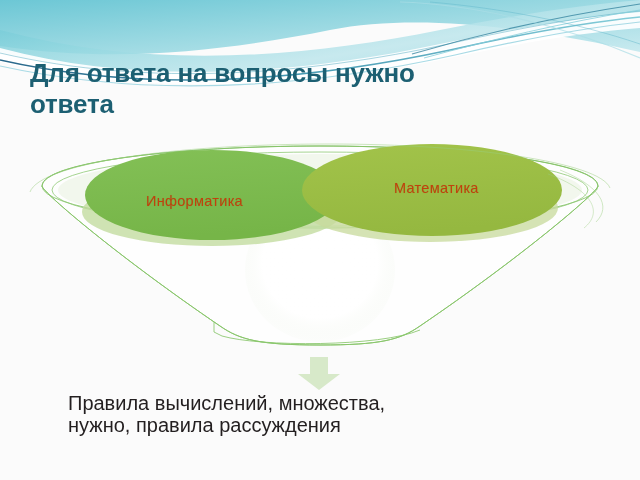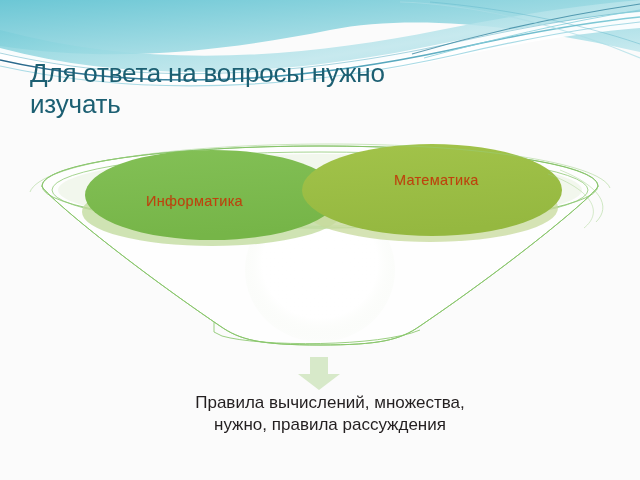--- a/index.html
+++ b/index.html
@@ -26,21 +26,21 @@
   }
 
   
   #slide-title {
     position: absolute;
     left: 30px;
     top: 58px;
     width: 560px;
     font-size: 26px;
     line-height: 31px;
-    font-weight: normal;
+    font-weight: bold;
     color: #1c5f72;
     letter-spacing: -0.2px;
   }
 
   
   #funnel-diagram {
     position: absolute;
     left: 0;
     top: 140;
     top: 140px;
@@ -56,41 +56,40 @@
     white-space: nowrap;
     text-shadow: 0 0 1px rgba(0,0,0,0.12);
   }
   #label-informatika {
     left: 146px;
     top: 193px;
     letter-spacing: 0.3px;
   }
   #label-matematika {
     left: 394px;
-    top: 172px;
+    top: 180px;
     letter-spacing: 0.3px;
   }
 
   
   #down-arrow {
     position: absolute;
     left: 296px;
     top: 357px;
     width: 46px;
     height: 34px;
   }
 
   
   #bottom-caption {
     position: absolute;
-    left: 80px;
+    left: 68px;
     top: 392px;
     width: 500px;
-    text-align: center;
-    font-size: 17px;
+    font-size: 20px;
     line-height: 22px;
     color: #231f20;
   }
 </style>
 </head>
 <body>
 
 <div id="slide">
 
   <div id="header-decoration">
@@ -129,21 +128,21 @@
       <path d="M640,4 C560,16 480,34 412,54" fill="none" stroke="#2E7F9B" stroke-width="1.1" opacity="0.75"></path>
       <path d="M640,10 C565,22 490,40 424,58" fill="none" stroke="#86CEDB" stroke-width="1" opacity="0.8"></path>
 
       <path d="M400,2 C470,4 560,24 640,58" fill="none" stroke="#A9DDE6" stroke-width="1.2" opacity="0.7"></path>
       <path d="M640,44 C575,22 500,8 430,2" fill="none" stroke="#5FB6CA" stroke-width="0.9" opacity="0.5"></path>
     </svg>
   </div>
 
   <div id="slide-title">
     <div>Для ответа на вопросы нужно</div>
-    <div>изучать</div>
+    <div>ответа</div>
   </div>
 
   <div id="funnel-diagram">
     <svg id="funnel-svg" width="640" height="230" viewBox="0 0 640 230" xmlns="http://www.w3.org/2000/svg">
       <defs>
         <radialGradient id="innerGlow" cx="0.5" cy="0.45" r="0.55">
           <stop offset="0%" stop-color="#ffffff" stop-opacity="1"></stop>
           <stop offset="70%" stop-color="#ffffff" stop-opacity="0.95"></stop>
           <stop offset="100%" stop-color="#f4f8f1" stop-opacity="0.2"></stop>
         </radialGradient>

